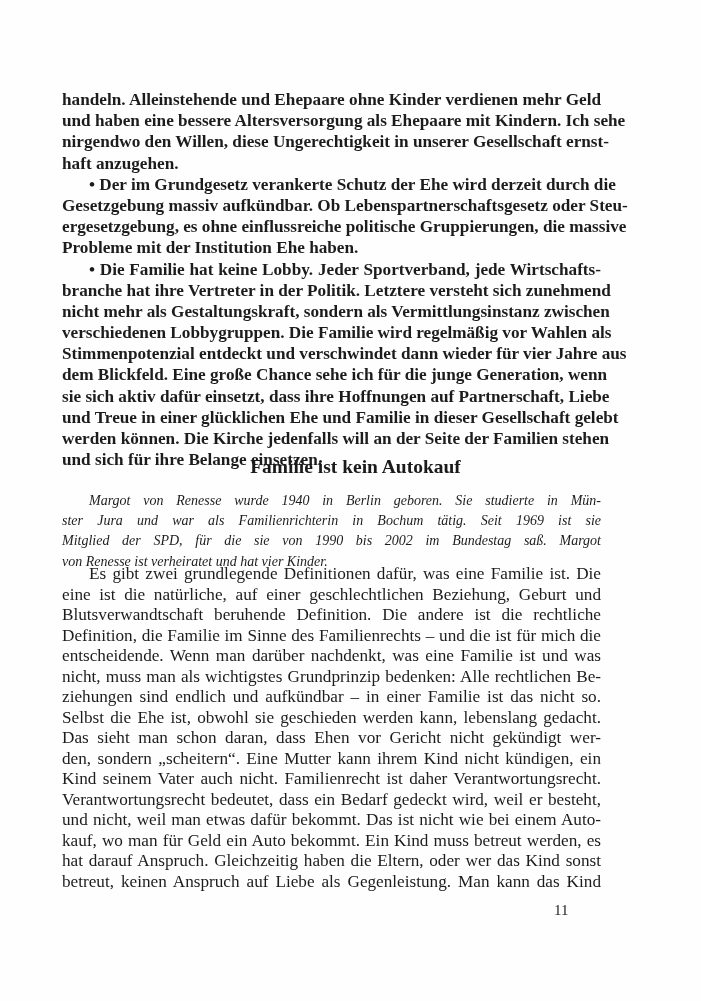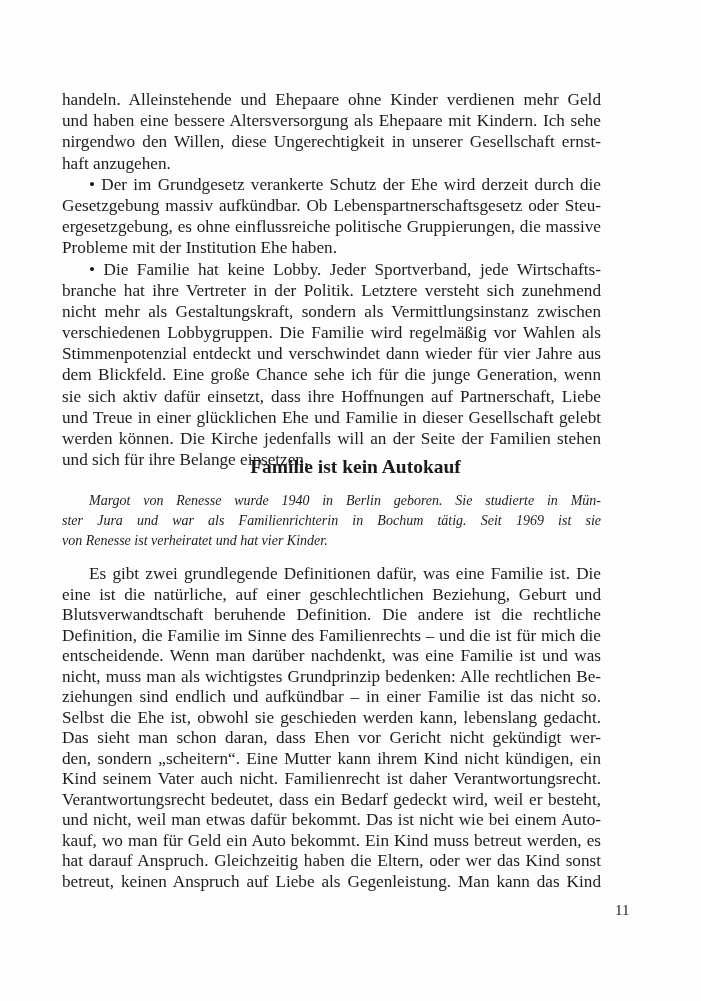--- a/index.html
+++ b/index.html
@@ -13,34 +13,34 @@
     font-family: "Liberation Serif", "DejaVu Serif", serif;
     color: #1c1c1c;
   }
   .line {
     display: block; white-space: nowrap; height: 21.2px; line-height: 21.2px;
     font-size: 17.2px;
     text-align: justify; text-align-last: justify;
   }
   .line.last { text-align-last: left; }
   .line.indent { padding-left: 27px; }
-  .block-top { top: 89px; }
+  .block-top { top: 89px; font-weight: bold; }
   .heading {
     position: absolute; left: 0; width: 701px; top: 456px;
     text-align: center;
     font-family: "Liberation Serif", "DejaVu Serif", serif;
     font-weight: bold; font-size: 19.5px; color: #1a1a1a;
     padding-left: 10px; box-sizing: border-box;
   }
   .intro { top: 491px; }
   .intro .line { font-style: italic; height: 20.2px; line-height: 20.2px; font-size: 14px; }
   .body2 { top: 564px; }
   .body2 .line { height: 20.5px; line-height: 20.5px; }
   .pagenum {
-    position: absolute; left: 615px; top: 902px;
+    position: absolute; left: 554px; top: 902px;
     font-family: "Liberation Serif", "DejaVu Serif", serif;
     font-size: 15px; color: #1c1c1c;
   }
 </style>
 </head>
 <body>
 
 <div class="page">
 
   <div class="col block-top">
@@ -62,20 +62,21 @@
     <span class="line">und Treue in einer glücklichen Ehe und Familie in dieser Gesellschaft gelebt</span>
     <span class="line">werden können. Die Kirche jedenfalls will an der Seite der Familien stehen</span>
     <span class="line last">und sich für ihre Belange einsetzen.</span>
   </div>
 
   <div class="heading">Familie ist kein Autokauf</div>
 
   <div class="col intro">
     <span class="line indent">Margot von Renesse wurde 1940 in Berlin geboren. Sie studierte in Mün-</span>
     <span class="line">ster Jura und war als Familienrichterin in Bochum tätig. Seit 1969 ist sie</span>
+    <span class="line">Mitglied der SPD, für die sie von 1990 bis 2002 im Bundestag saß. Margot</span>
     <span class="line last">von Renesse ist verheiratet und hat vier Kinder.</span>
   </div>
 
   <div class="col body2">
     <span class="line indent">Es gibt zwei grundlegende Definitionen dafür, was eine Familie ist. Die</span>
     <span class="line">eine ist die natürliche, auf einer geschlechtlichen Beziehung, Geburt und</span>
     <span class="line">Blutsverwandtschaft beruhende Definition. Die andere ist die rechtliche</span>
     <span class="line">Definition, die Familie im Sinne des Familienrechts – und die ist für mich die</span>
     <span class="line">entscheidende. Wenn man darüber nachdenkt, was eine Familie ist und was</span>
     <span class="line">nicht, muss man als wichtigstes Grundprinzip bedenken: Alle rechtlichen Be-</span>

